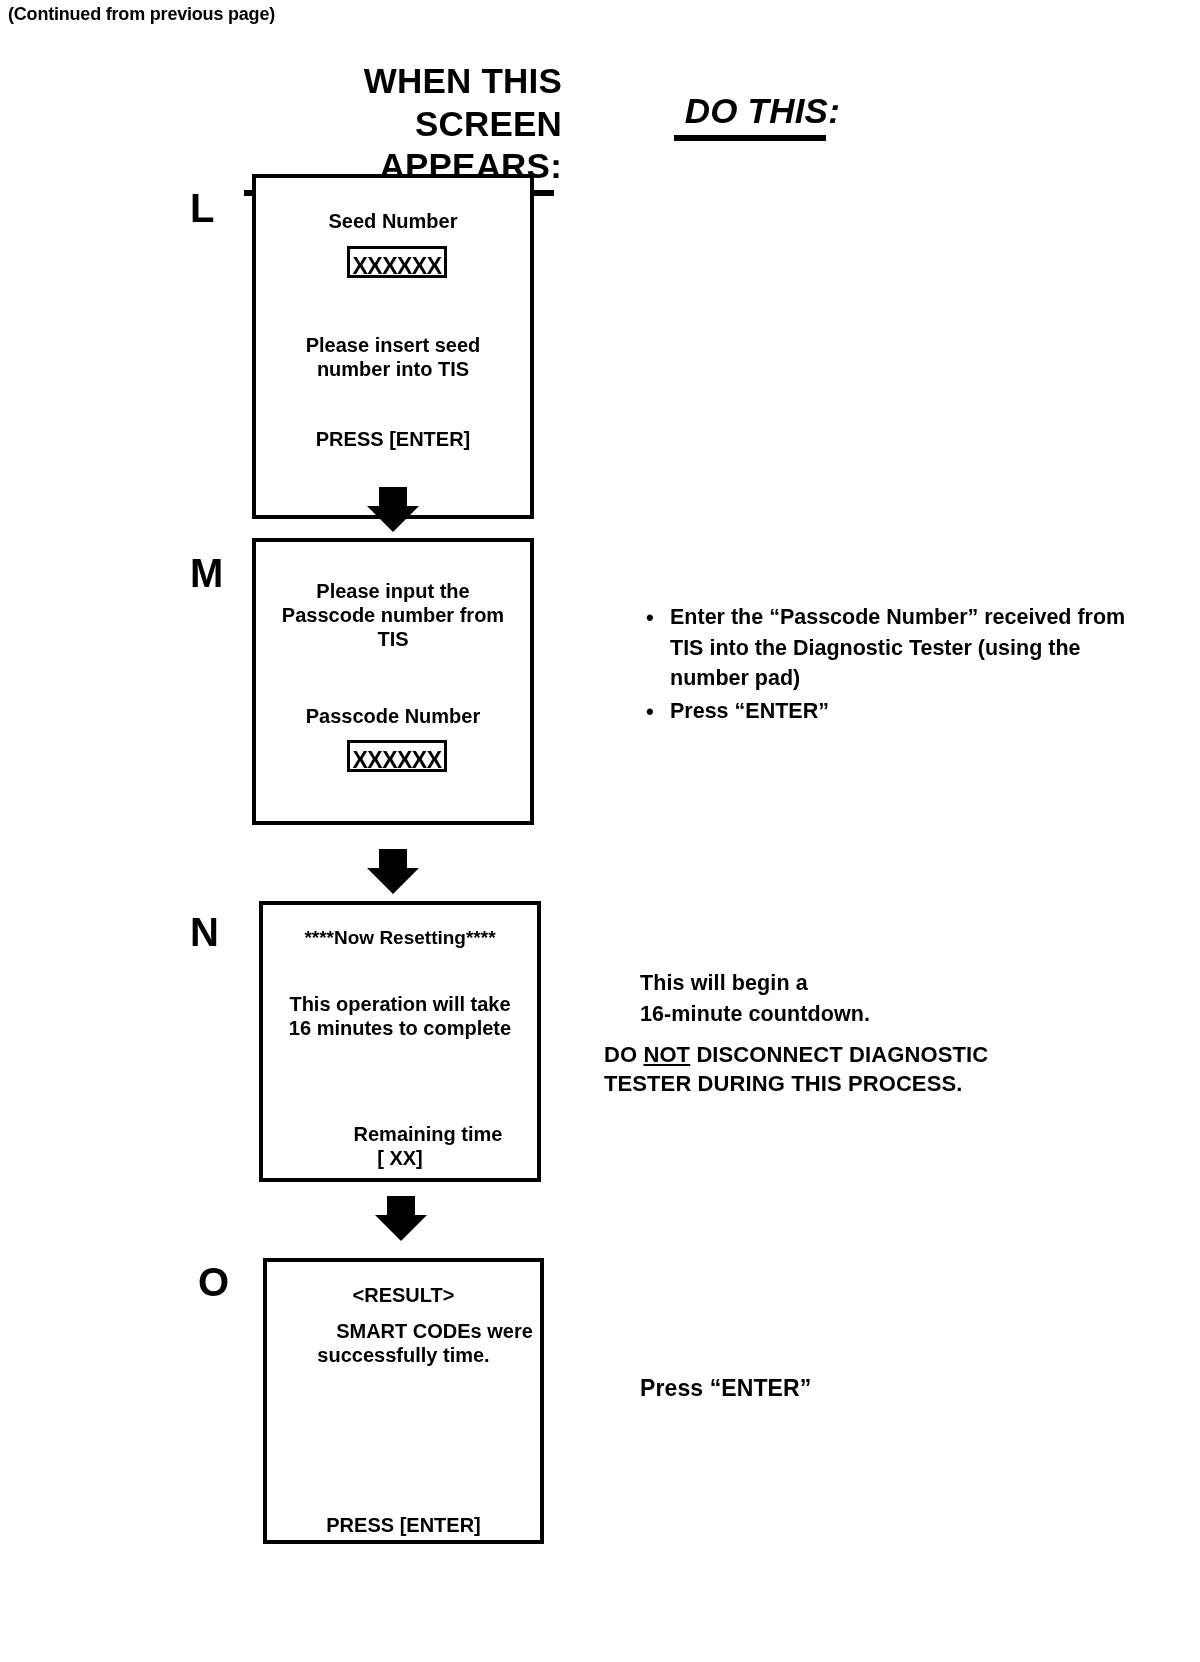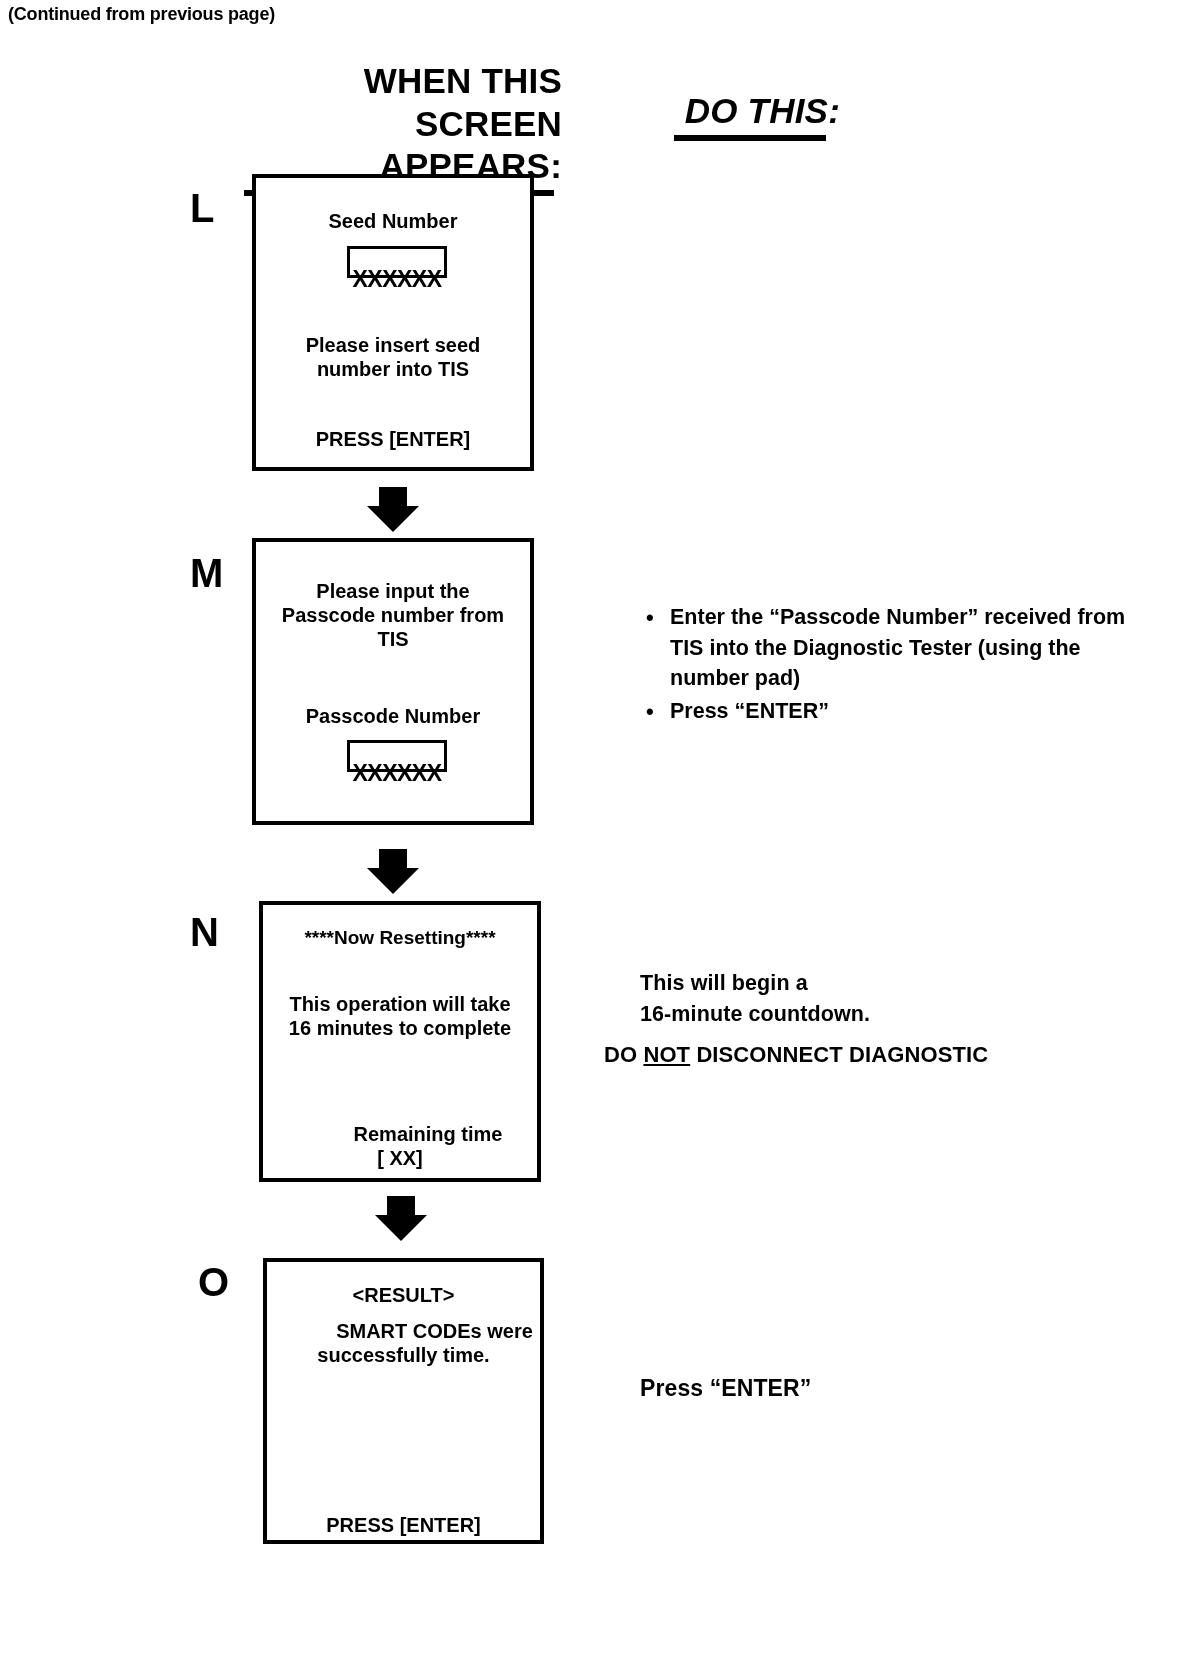--- a/index.html
+++ b/index.html
@@ -76,21 +76,21 @@
 
   
   .value-field {
     position: absolute;
     border: 3px solid #000;
     box-sizing: border-box;
     font-size: 23px;
     font-weight: bold;
     text-align: center;
     line-height: 1;
-    padding-top: 19px;
+    padding-top: 6px;
     letter-spacing: -0.5px;
   }
 
   
   .arrow {
     position: absolute;
     width: 52px;
     height: 44px;
   }
   .arrow .shaft {
@@ -160,21 +160,21 @@
     <span class="rule"></span>
   </div>
 
   <div class="col-head" id="head-do">
     <span>DO THIS:</span>
     <span class="rule"></span>
   </div>
 
   <div class="step-letter" style="left:190px; top:188px;">L</div>
 
-  <div class="screen-box" style="left:252px; top:174px; width:282px; height:297px;">
+  <div class="screen-box" style="left:252px; top:174px; width:282px; height:345px;">
     <div class="screen-line" style="top:32px;">Seed Number</div>
     <div class="value-field" style="left:91px; top:68px; width:100px; height:32px;">XXXXXX</div>
     <div class="screen-line" style="top:156px;">Please insert seed</div>
     <div class="screen-line" style="top:180px;">number into TIS</div>
     <div class="screen-line" style="top:250px;">PRESS [ENTER]</div>
   </div>
 
 
   <div class="arrow" style="left:367px; top:487px;">
     <span class="shaft"></span>
@@ -211,20 +211,21 @@
     <div class="screen-line" style="top:242px;">[ XX]</div>
   </div>
 
   <div class="instruction" style="left:640px; top:968px; width:480px;">
     <span>This will begin a</span><br>
     <span>16-minute countdown.</span>
   </div>
 
   <div class="instruction caps" style="left:604px; top:1040px; width:490px;">
     <span>DO </span><u>NOT</u><span> DISCONNECT DIAGNOSTIC</span><br>
+    <span>TESTER DURING THIS PROCESS.</span>
   </div>
 
   <div class="arrow" style="left:375px; top:1196px;">
     <span class="shaft"></span>
     <span class="head"></span>
   </div>
 
   <div class="step-letter" style="left:198px; top:1262px;">O</div>
 
   <div class="screen-box" style="left:263px; top:1258px; width:281px; height:286px;">

